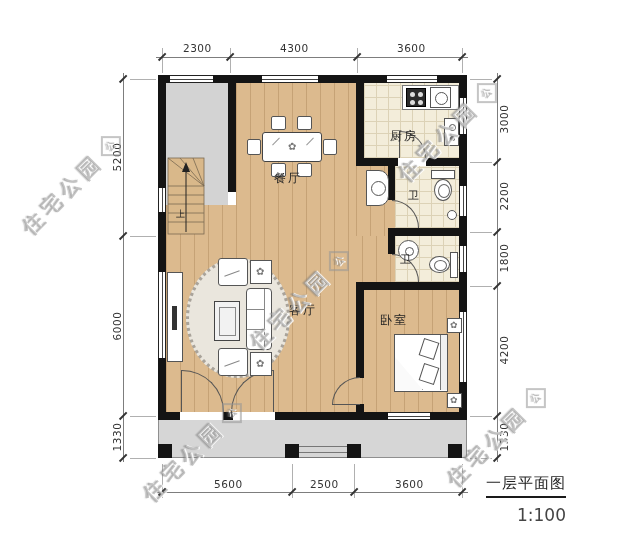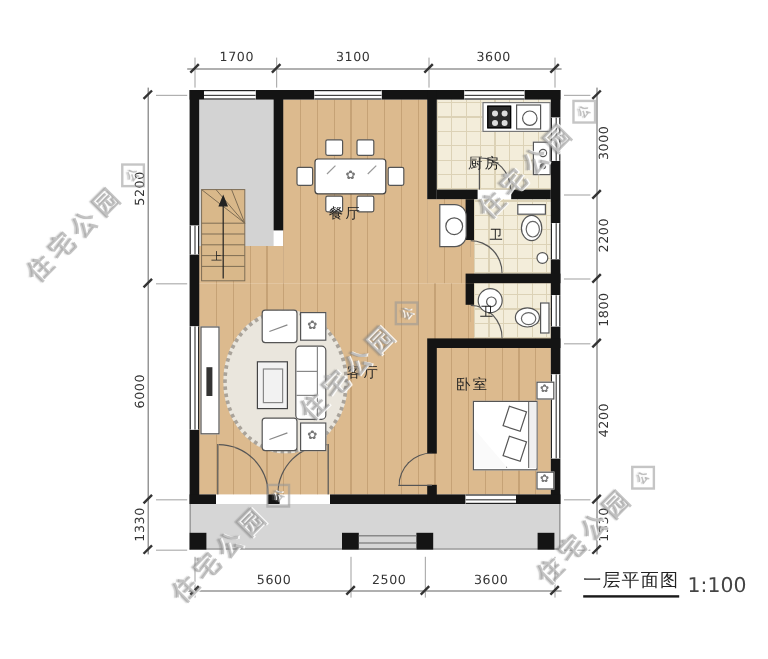--- a/index.html
+++ b/index.html
@@ -33,21 +33,21 @@
   .tick{position:absolute;width:10px;height:1.6px;background:#333;transform:rotate(-45deg);}
   .dim{position:absolute;font-size:10.5px;color:#333;letter-spacing:.5px;white-space:nowrap;}
   .dim.v{width:44px;text-align:center;transform:rotate(-90deg);}
   .flower{position:absolute;color:#777;font-size:10px;line-height:10px;}
   .wm{position:absolute;transform:translate(-50%,-50%) rotate(-45deg);display:flex;align-items:center;gap:6px;
       font-weight:bold;font-size:21px;letter-spacing:5px;color:rgba(150,150,150,.55);white-space:nowrap;
       text-shadow:1px 1px 0 rgba(255,255,255,.85),-1px -1px 1px rgba(110,110,110,.35);z-index:40;}
   .wmd{width:16px;height:16px;border:2.5px solid rgba(150,150,150,.55);transform:rotate(45deg);
        display:flex;align-items:center;justify-content:center;flex:none;}
   .wmd i{transform:rotate(-45deg);font-style:normal;font-size:10px;letter-spacing:0;}
-  #title{position:absolute;left:486px;top:474px;display:flex;align-items:flex-end;gap:7px;z-index:50;}
+  #title{position:absolute;left:486px;top:474px;display:flex;align-items:flex-end;gap:7px;z-index:50;flex-direction:column;}
   #title .tname{font-size:15px;color:#222;letter-spacing:1px;border-bottom:2px solid #1a1a1a;padding-bottom:3px;}
   .dots{position:absolute;border-radius:50%;}
 </style>
 </head>
 <body>
 
 <div id="canvas">
 
   <div class="floor-gray" style="left:166px;top:83px;width:62px;height:127px;"></div>
   <div class="floor-wood" style="left:166px;top:205px;width:70px;height:31px;"></div>
@@ -210,22 +210,22 @@
 
   <div class="dline" style="left:156px;top:57px;width:312px;height:1px;"></div>
   <div class="ext" style="left:162px;top:48px;width:1px;height:25px;"></div>
   <div class="ext" style="left:230px;top:48px;width:1px;height:25px;"></div>
   <div class="ext" style="left:357px;top:48px;width:1px;height:25px;"></div>
   <div class="ext" style="left:462px;top:48px;width:1px;height:25px;"></div>
   <div class="tick" style="left:157px;top:56px;"></div>
   <div class="tick" style="left:225px;top:56px;"></div>
   <div class="tick" style="left:352px;top:56px;"></div>
   <div class="tick" style="left:457px;top:56px;"></div>
-  <span class="dim" style="left:183px;top:42px;">1700</span>
-  <span class="dim" style="left:280px;top:42px;">3100</span>
+  <span class="dim" style="left:183px;top:42px;">2300</span>
+  <span class="dim" style="left:280px;top:42px;">4300</span>
   <span class="dim" style="left:397px;top:42px;">3600</span>
 
   <div class="dline" style="left:123px;top:73px;width:1px;height:389px;"></div>
   <div class="ext" style="left:130px;top:79px;width:26px;height:1px;"></div>
   <div class="ext" style="left:130px;top:236px;width:26px;height:1px;"></div>
   <div class="ext" style="left:130px;top:416px;width:26px;height:1px;"></div>
   <div class="ext" style="left:130px;top:458px;width:26px;height:1px;"></div>
   <div class="tick" style="left:118px;top:78px;"></div>
   <div class="tick" style="left:118px;top:235px;"></div>
   <div class="tick" style="left:118px;top:415px;"></div>

